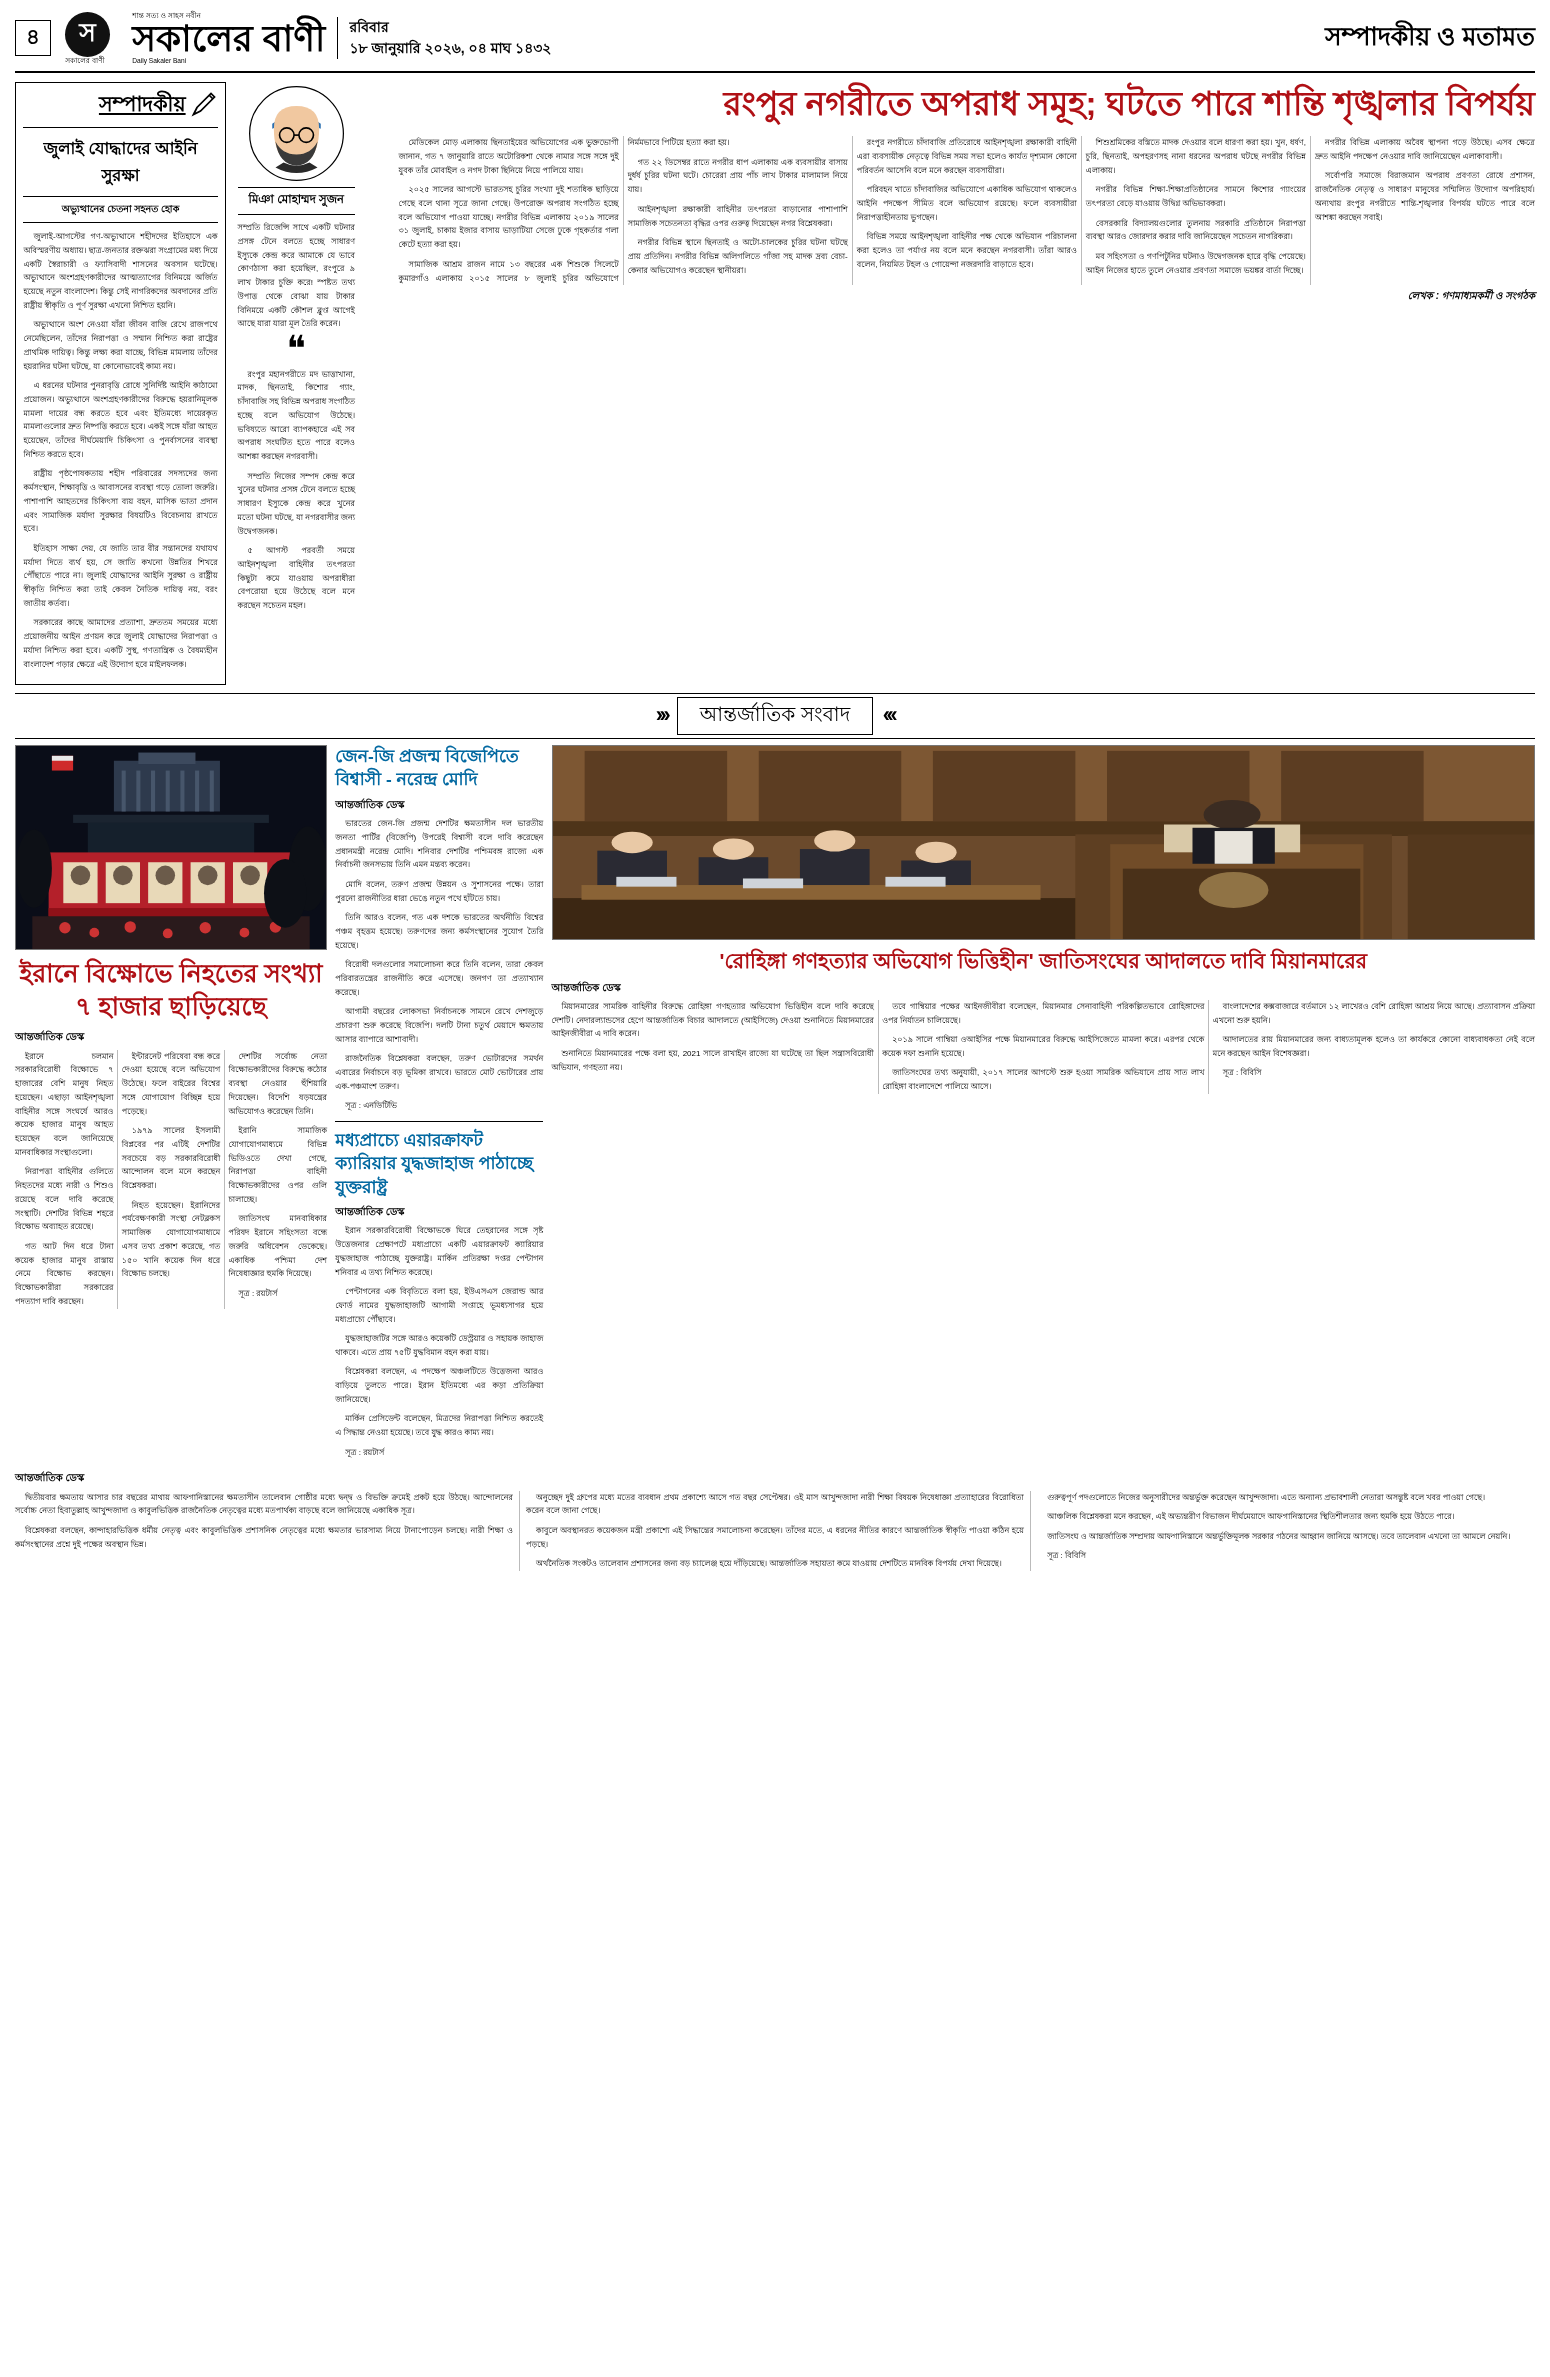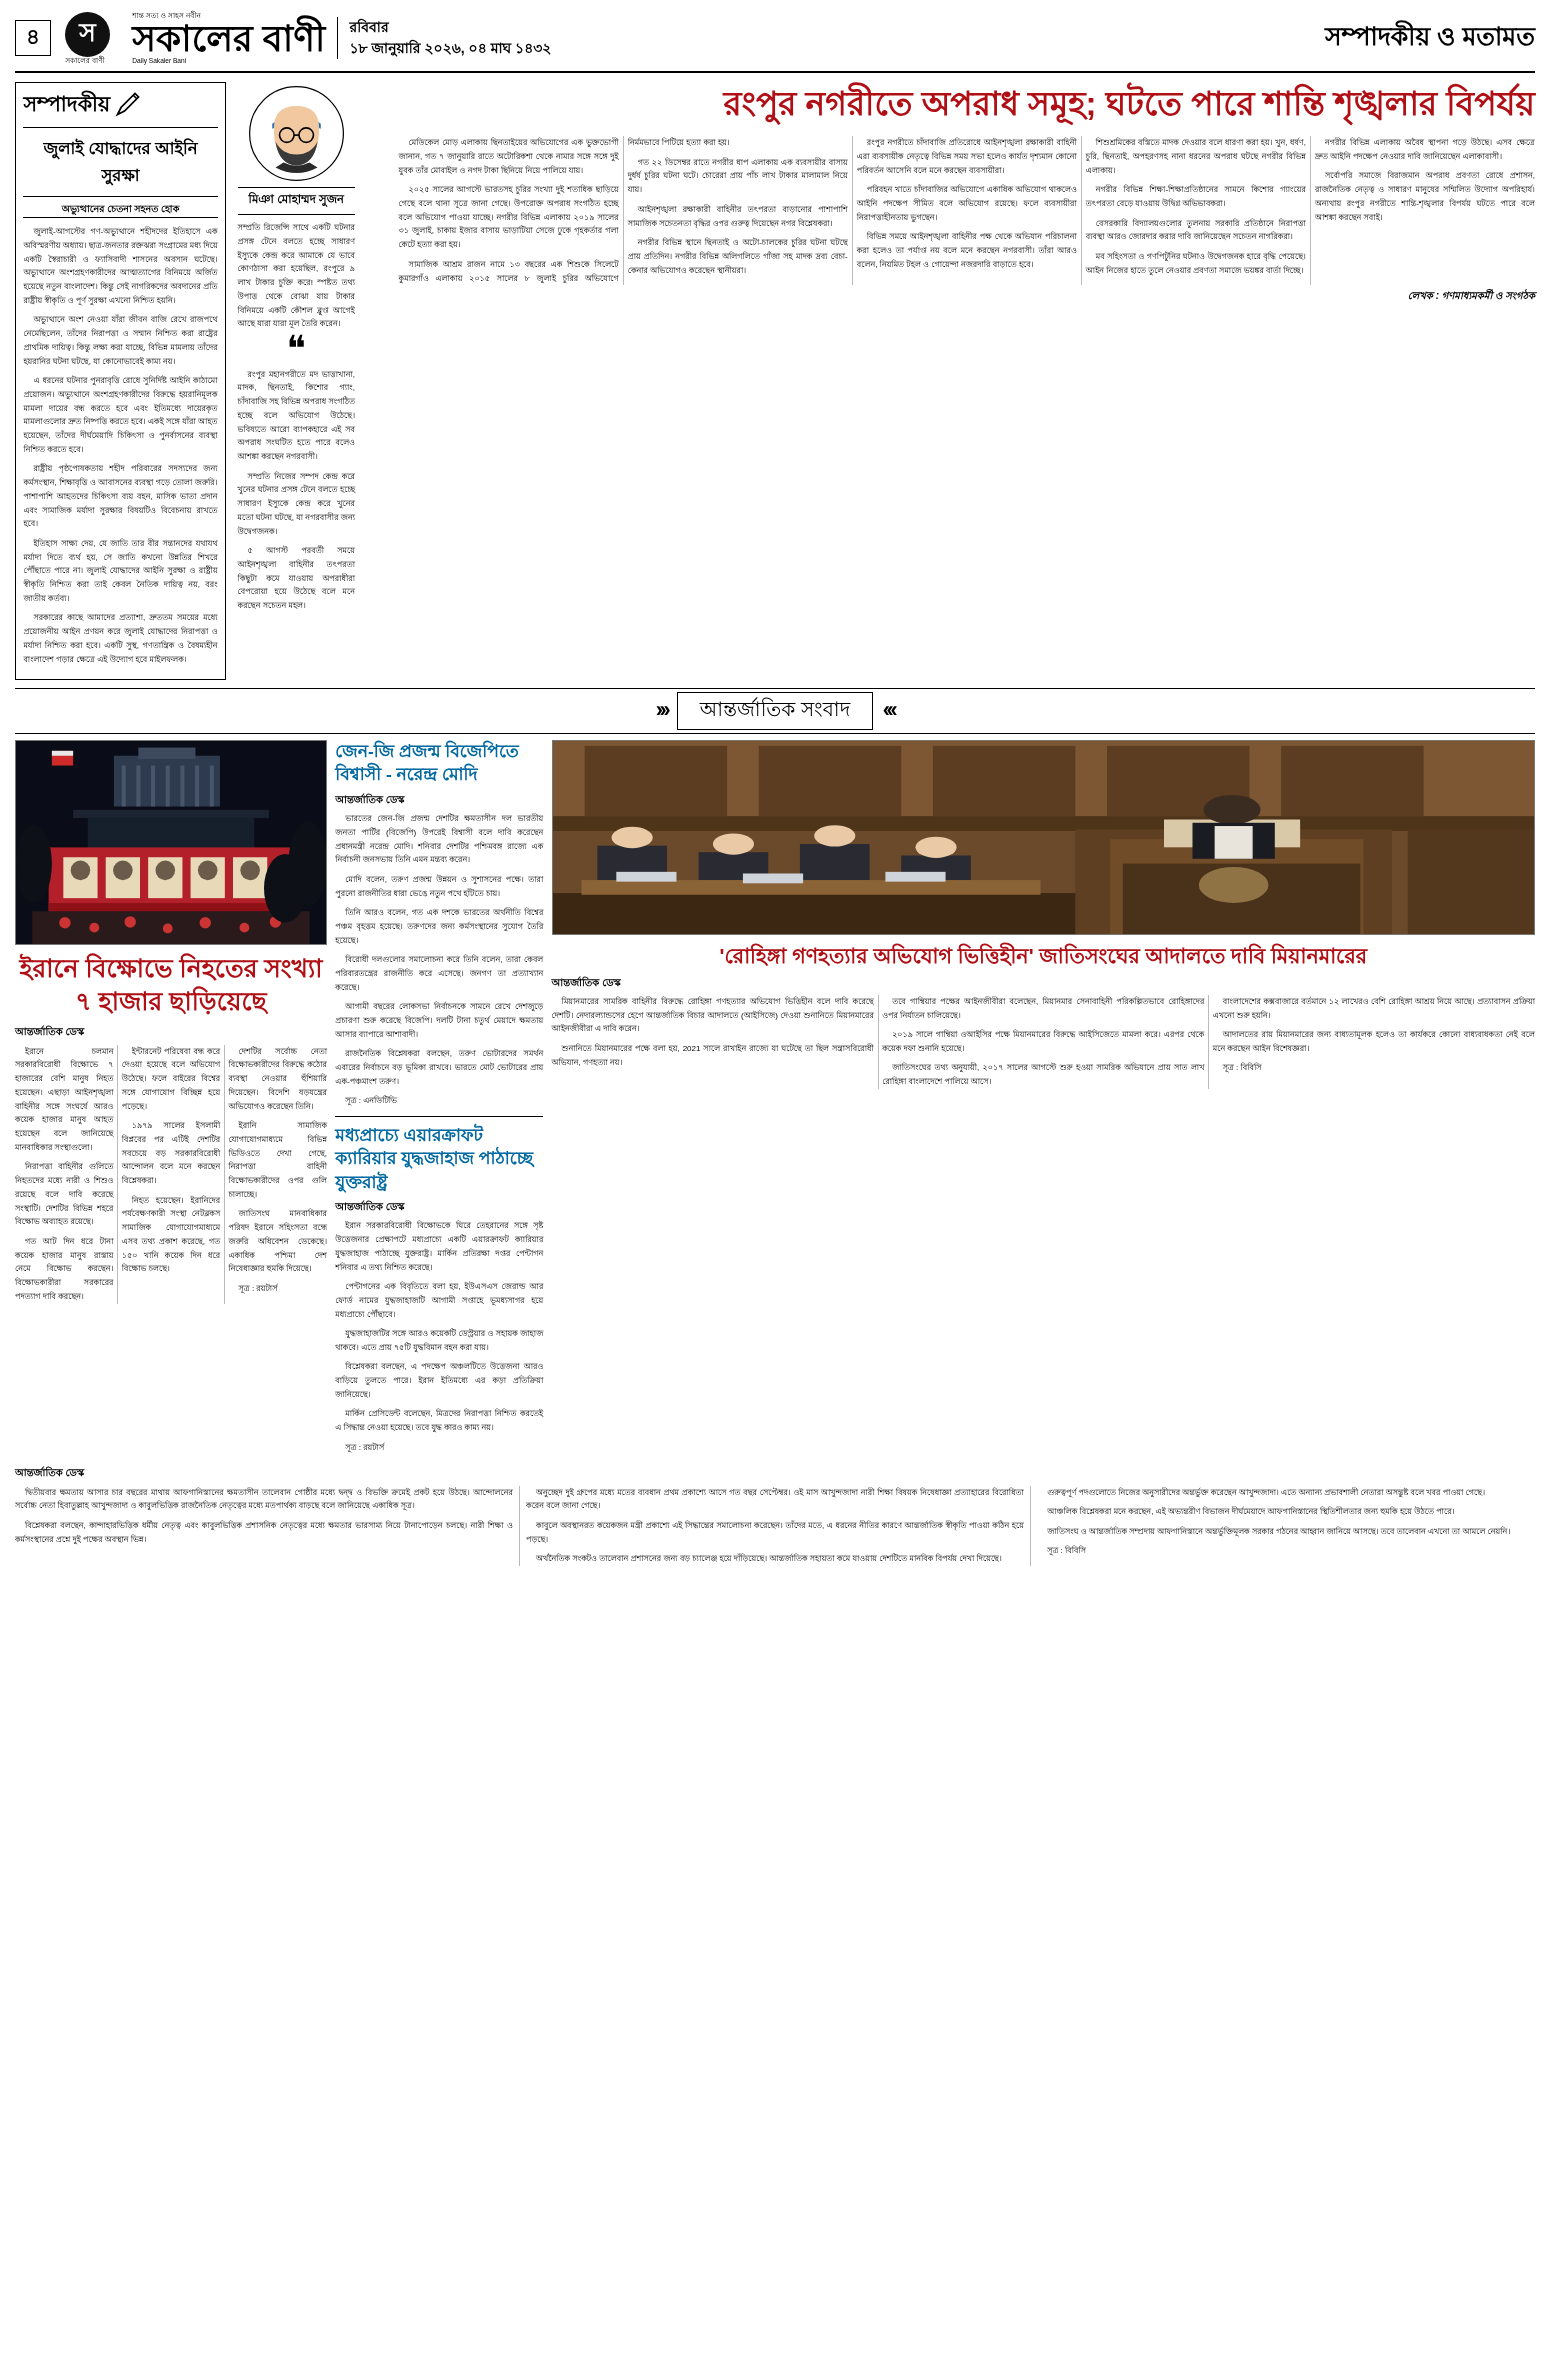--- a/index.html
+++ b/index.html
@@ -68,41 +68,43 @@
     gap: 8.3px;
     margin-top: 8.3px;
   }
   .editorial-box {
     width: 211px;
     border: 1.7px solid #000;
     padding: 6.6px 7.4px;
     flex: 0 0 211px;
   }
   .editorial-head {
-    display: flex; align-items: center; justify-content: flex-start;
+    display: flex; align-items: center; justify-content: flex-end;
     gap: 4px;
     font-size: 20.6px; font-weight: bold;
     border-bottom: 0.8px solid #000;
     padding-bottom: 3.3px;
+    text-decoration: underline;
   }
   .pen-icon { width: 28px; height: 28px; }
   .editorial-title {
     text-align: center;
     font-size: 16.5px;
     font-weight: bold;
     margin: 8.3px 0 5px;
     border-bottom: 1.7px solid #000;
     padding-bottom: 6.6px;
   }
   .editorial-sub {
     text-align: center;
     font-size: 9.5px;
     font-weight: bold;
     margin-bottom: 6.6px;
     border-bottom: 0.8px solid #000;
+    padding-bottom: 5px;
   }
   .bn-body {
     font-size: 8px;
     line-height: 1.72;
     text-align: justify;
     font-family: "Liberation Sans", sans-serif;
   }
   .bn-body p { margin: 0 0 5.8px; text-indent: 10px; }
 
   .author-col {

